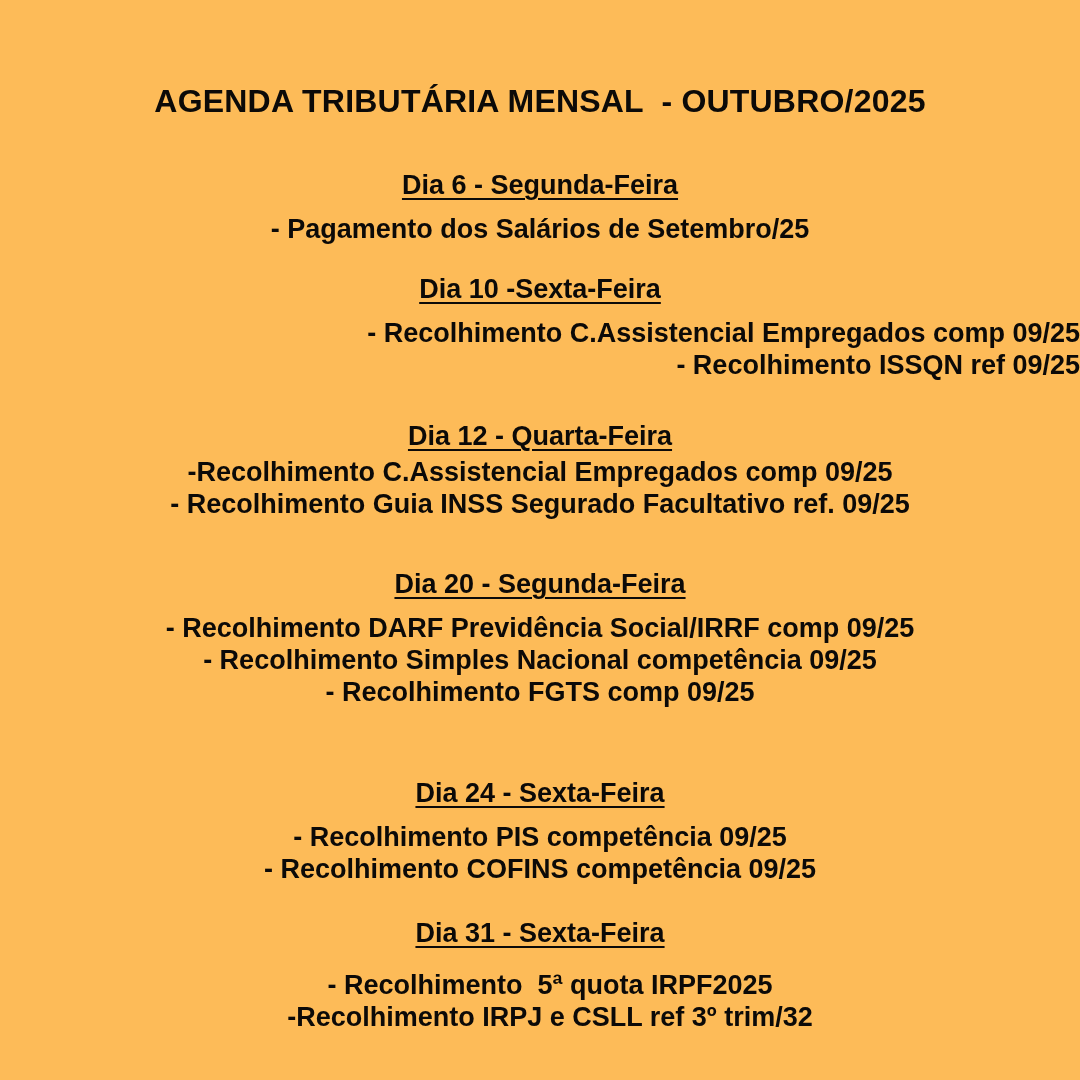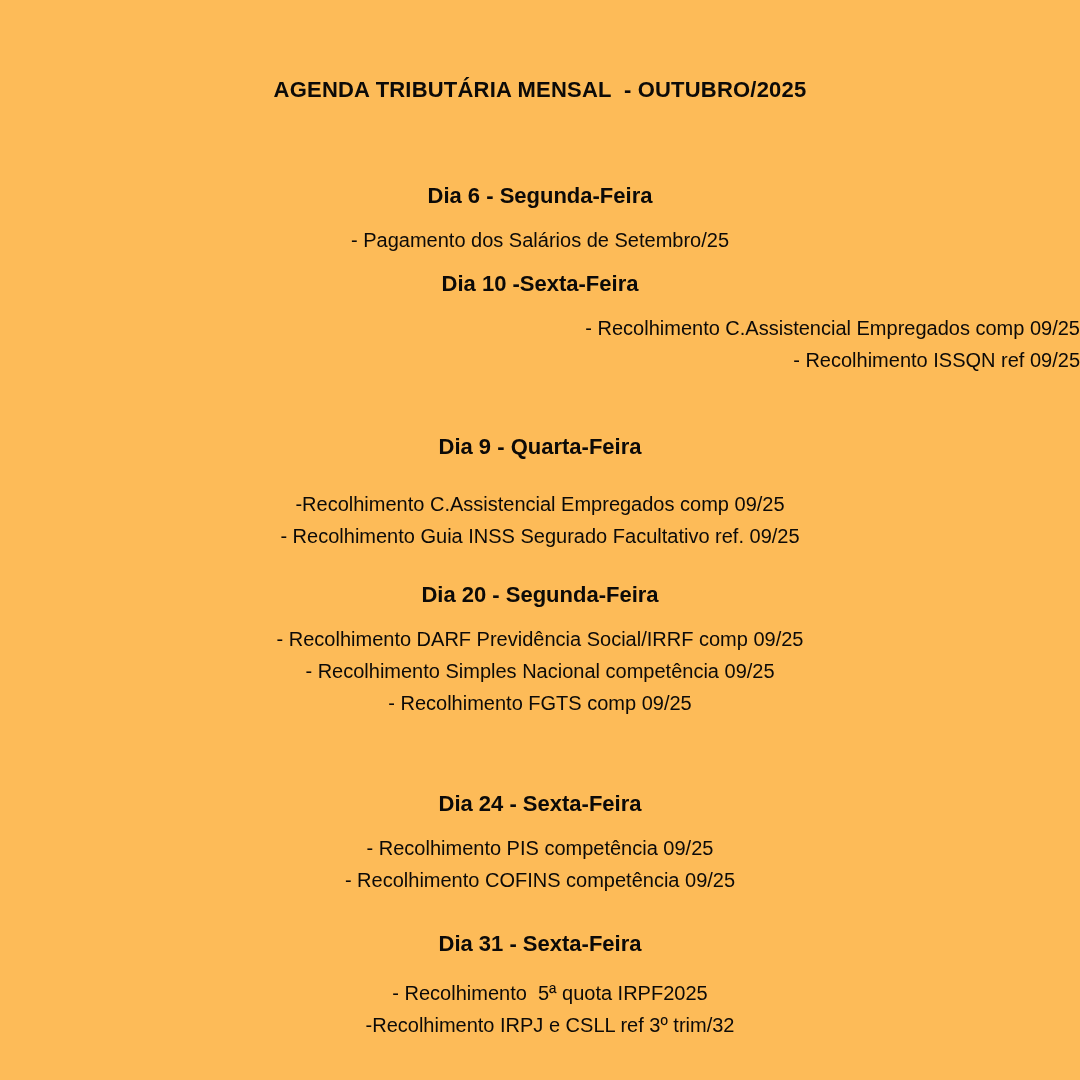--- a/index.html
+++ b/index.html
@@ -5,55 +5,55 @@
     html, body { margin: 0; padding: 0; }
     body {
       width: 1080px; height: 1080px;
       background: #FDBB58;
       color: #0c0a08;
       font-family: "Liberation Sans", "DejaVu Sans", sans-serif;
       position: relative; overflow: hidden;
     }
     .title {
       position: absolute; left: 0; right: 0; top: 62px;
-      text-align: center; font-weight: bold; font-size: 22px;
+      text-align: center; font-weight: bold; font-size: 32px;
       letter-spacing: 0.2px; white-space: pre;
     }
     .section { position: absolute; left: 0; right: 0; text-align: center; }
     .day {
-      font-weight: bold; font-size: 22px; 
+      font-weight: bold; font-size: 27px; text-decoration: underline;
       text-underline-offset: 4px; text-decoration-thickness: 2px;
-      margin: 15px; white-space: pre;
+      margin: 2px; white-space: pre;
     }
     .items { margin: 0; padding: 0; list-style: none; }
-    .items li { font-weight: normal; font-size: 20px; line-height: 32px; white-space: pre; }
+    .items li { font-weight: bold; font-size: 27px; line-height: 32px; white-space: pre; }
   </style>
 </head>
 <body style="background: rgb(253, 187, 88);">
 
 <h1 class="title">AGENDA TRIBUTÁRIA MENSAL  - OUTUBRO/2025</h1>
 
 <div class="section" style="top:168px;">
   <h2 class="day">Dia 6 - Segunda-Feira</h2>
   <ul class="items" style="margin-top:12px;">
     <li>- Pagamento dos Salários de Setembro/25</li>
   </ul>
 </div>
 
-<div class="section" style="top:256px;">
+<div class="section" style="top:272px;">
   <h2 class="day">Dia 10 -Sexta-Feira</h2>
   <ul class="items" style="margin-top:12px;text-align:right;">
     <li>- Recolhimento C.Assistencial Empregados comp 09/25</li>
     <li>- Recolhimento ISSQN ref 09/25</li>
   </ul>
 </div>
 
 <div class="section" style="top:419px;">
-  <h2 class="day">Dia 9 - Quarta-Feira</h2>
-  <ul class="items" style="margin-top:28px;">
+  <h2 class="day">Dia 12 - Quarta-Feira</h2>
+  <ul class="items" style="margin-top:4px;">
     <li>-Recolhimento C.Assistencial Empregados comp 09/25</li>
     <li>- Recolhimento Guia INSS Segurado Facultativo ref. 09/25</li>
   </ul>
 </div>
 
 <div class="section" style="top:567px;">
   <h2 class="day">Dia 20 - Segunda-Feira</h2>
   <ul class="items" style="margin-top:12px;">
     <li>- Recolhimento DARF Previdência Social/IRRF comp 09/25</li>
     <li>- Recolhimento Simples Nacional competência 09/25</li>

